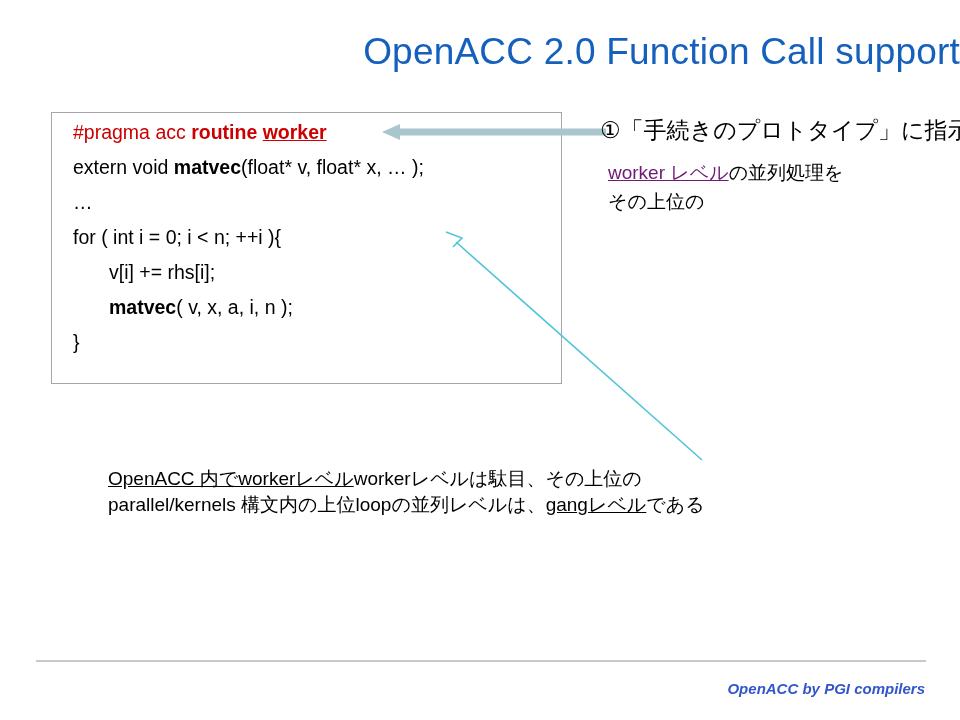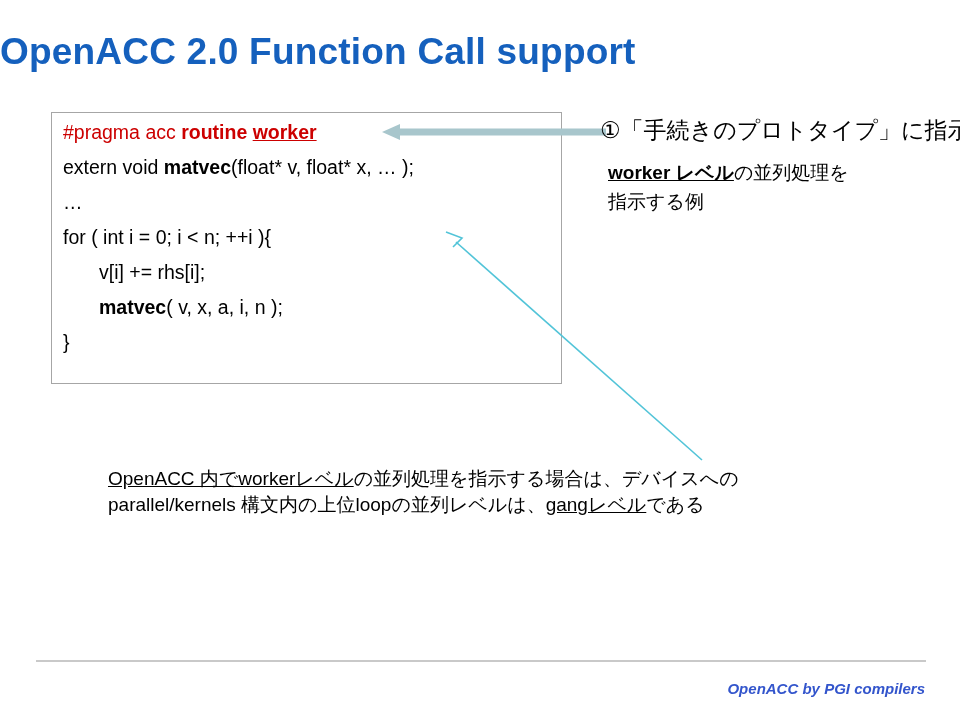--- a/index.html
+++ b/index.html
@@ -15,43 +15,43 @@
     font-family: "Liberation Sans", "DejaVu Sans", sans-serif;
     color: #000000;
   }
 
   
   #slide-title {
     position: absolute;
     left: 0;
     top: 30px;
     width: 960px;
-    text-align: left;
+    text-align: right;
     font-size: 37px;
     line-height: 44px;
-    font-weight: bold;
+    font-weight: normal;
     color: #1560BD;
     letter-spacing: 0.2px;
     white-space: nowrap;
   }
 
   
   #code-box {
     position: absolute;
     left: 51px;
     top: 112px;
     width: 511px;
     height: 272px;
     border: 1px solid #a6a6a6;
     box-sizing: border-box;
     background: transparent;
   }
   #code-listing {
     position: absolute;
-    left: 63px;
+    left: 73px;
     top: 115px;
     width: 520px;
     font-size: 19.5px;
     line-height: 35px;
     white-space: nowrap;
   }
   #code-listing .line { height: 35px; }
   .c-red   { color: #CC0000; }
   .c-blue  { color: #3366EE; }
   .c-black { color: #000000; margin-top: 20px; }
@@ -69,21 +69,21 @@
     white-space: nowrap;
   }
   #annot-2 {
     position: absolute;
     left: 608px;
     top: 158px;
     font-size: 19px;
     line-height: 29px;
     width: 330px;
   }
-  #annot-2 .red-ul { color: #000000; text-decoration: underline; font-weight: bold; }
+  #annot-2 .red-ul { color: #701a75; text-decoration: underline; }
 
   
   #bottom-note {
     position: absolute;
     left: 108px;
     top: 466px;
     width: 780px;
     font-size: 19px;
     line-height: 25.5px;
   }
@@ -165,22 +165,22 @@
 
 <svg id="arrow-diagonal" viewBox="0 0 270 240">
   <line x1="262" y1="232" x2="16" y2="14" stroke="#52C4D8" stroke-width="1.6"></line>
   <polyline points="6,4 22,10 13,19" fill="none" stroke="#52C4D8" stroke-width="1.6"></polyline>
 </svg>
 
 <div id="annot-1">①「手続きのプロトタイプ」に指示</div>
 
 <div id="annot-2">
   <span class="red-ul">worker レベル</span><span>の並列処理を</span><br>
-  <span>指示する例</span>
+  <span>その上位の</span>
 </div>
 
 <div id="bottom-note">
-  <span class="ul">OpenACC 内でworkerレベル</span><span>の並列処理を指示する場合は、デバイスへの</span><br>
+  <span class="ul">OpenACC 内でworkerレベル</span><span>workerレベルは駄目、その上位の</span><br>
   <span>parallel/kernels 構文内の上位loopの並列レベルは、</span><span class="ul">gangレベル</span><span>である</span><br>
 </div>
 
 <div id="footer-divider"></div>
 <div id="footer-text">OpenACC by PGI compilers</div>
 
 </body></html>

